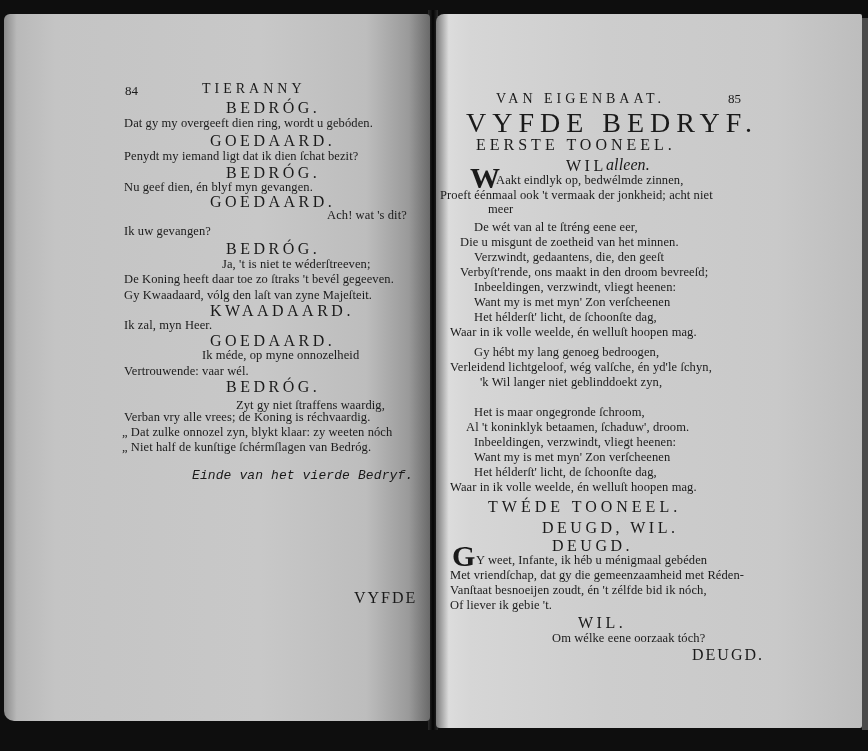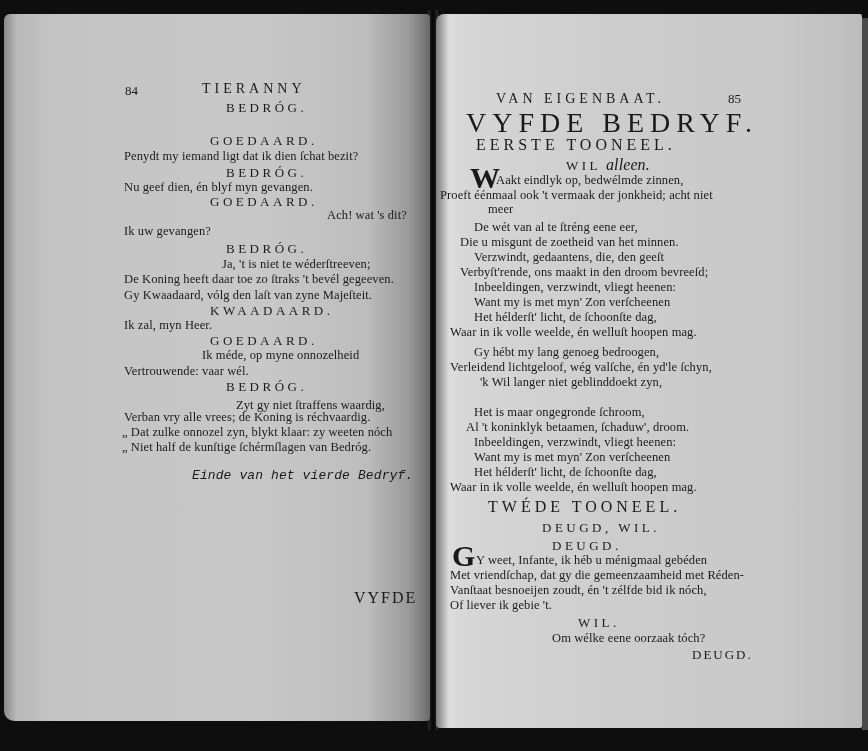--- a/index.html
+++ b/index.html
@@ -34,21 +34,21 @@
   }
   .line {
     position: absolute;
     white-space: nowrap;
     font-size: 12.5px;
     line-height: 14px;
     letter-spacing: 0.1px;
   }
   .sc {
     letter-spacing: 3.5px;
-    font-size: 13px;
+    font-size: 16px;
   }
   .runhead {
     letter-spacing: 4px;
     font-size: 14px;
   }
   .title1 { font-size: 28px; letter-spacing: 6px; font-weight: normal; }
   .title2 { font-size: 16px; letter-spacing: 4px; }
   .italic { font-style: italic; }
   .dropcap { font-size: 30px; font-weight: bold; line-height: 28px; }
 </style>
@@ -56,20 +56,21 @@
 <body>
 
 <div class="spine"></div>
 <div class="edge-right"></div>
 
 <div class="page page-left">
   <div class="line" style="left:121px; top:70px; font-size:13px;">84</div>
   <div class="line runhead" style="left:198px; top:68px;">TIERANNY</div>
 
   <div class="line sc" style="left:222px; top:87px;">BEDRÓG.</div>
+  <div class="line" style="left:120px; top:102px;">Dat gy my overgeeft dien ring, wordt u gebóden.</div>
   <div class="line sc" style="left:206px; top:120px;">GOEDAARD.</div>
   <div class="line" style="left:120px; top:135px;">Penydt my iemand ligt dat ik dien ſchat bezit?</div>
   <div class="line sc" style="left:222px; top:152px;">BEDRÓG.</div>
   <div class="line" style="left:120px; top:166px;">Nu geef dien, én blyf myn gevangen.</div>
   <div class="line sc" style="left:206px; top:181px;">GOEDAARD.</div>
   <div class="line" style="left:323px; top:194px;">Ach! wat 's dit?</div>
   <div class="line" style="left:120px; top:210px;">Ik uw gevangen?</div>
   <div class="line sc" style="left:222px; top:228px;">BEDRÓG.</div>
   <div class="line" style="left:218px; top:243px;">Ja, 't is niet te wéderſtreeven;</div>
   <div class="line" style="left:120px; top:258px;">De Koning heeft daar toe zo ſtraks 't bevél gegeeven.</div>

